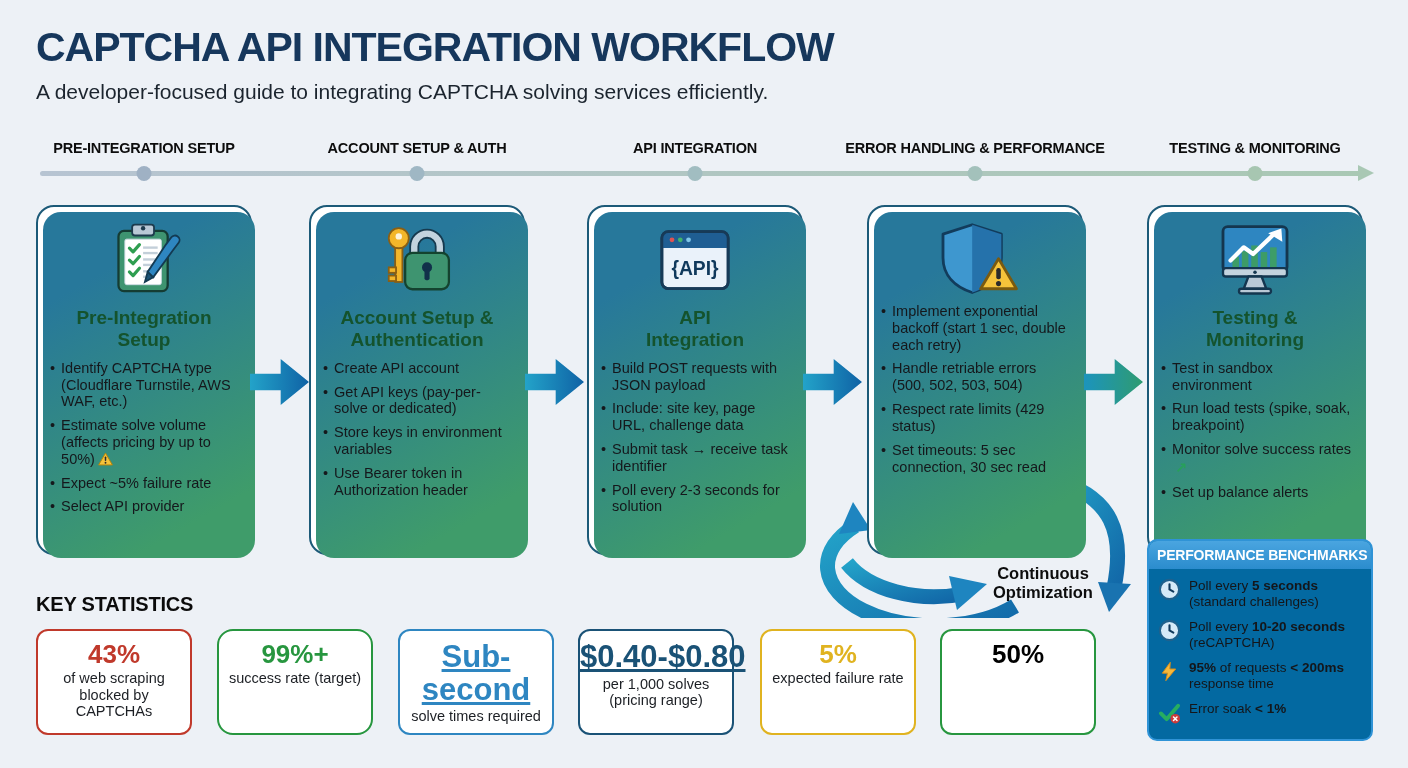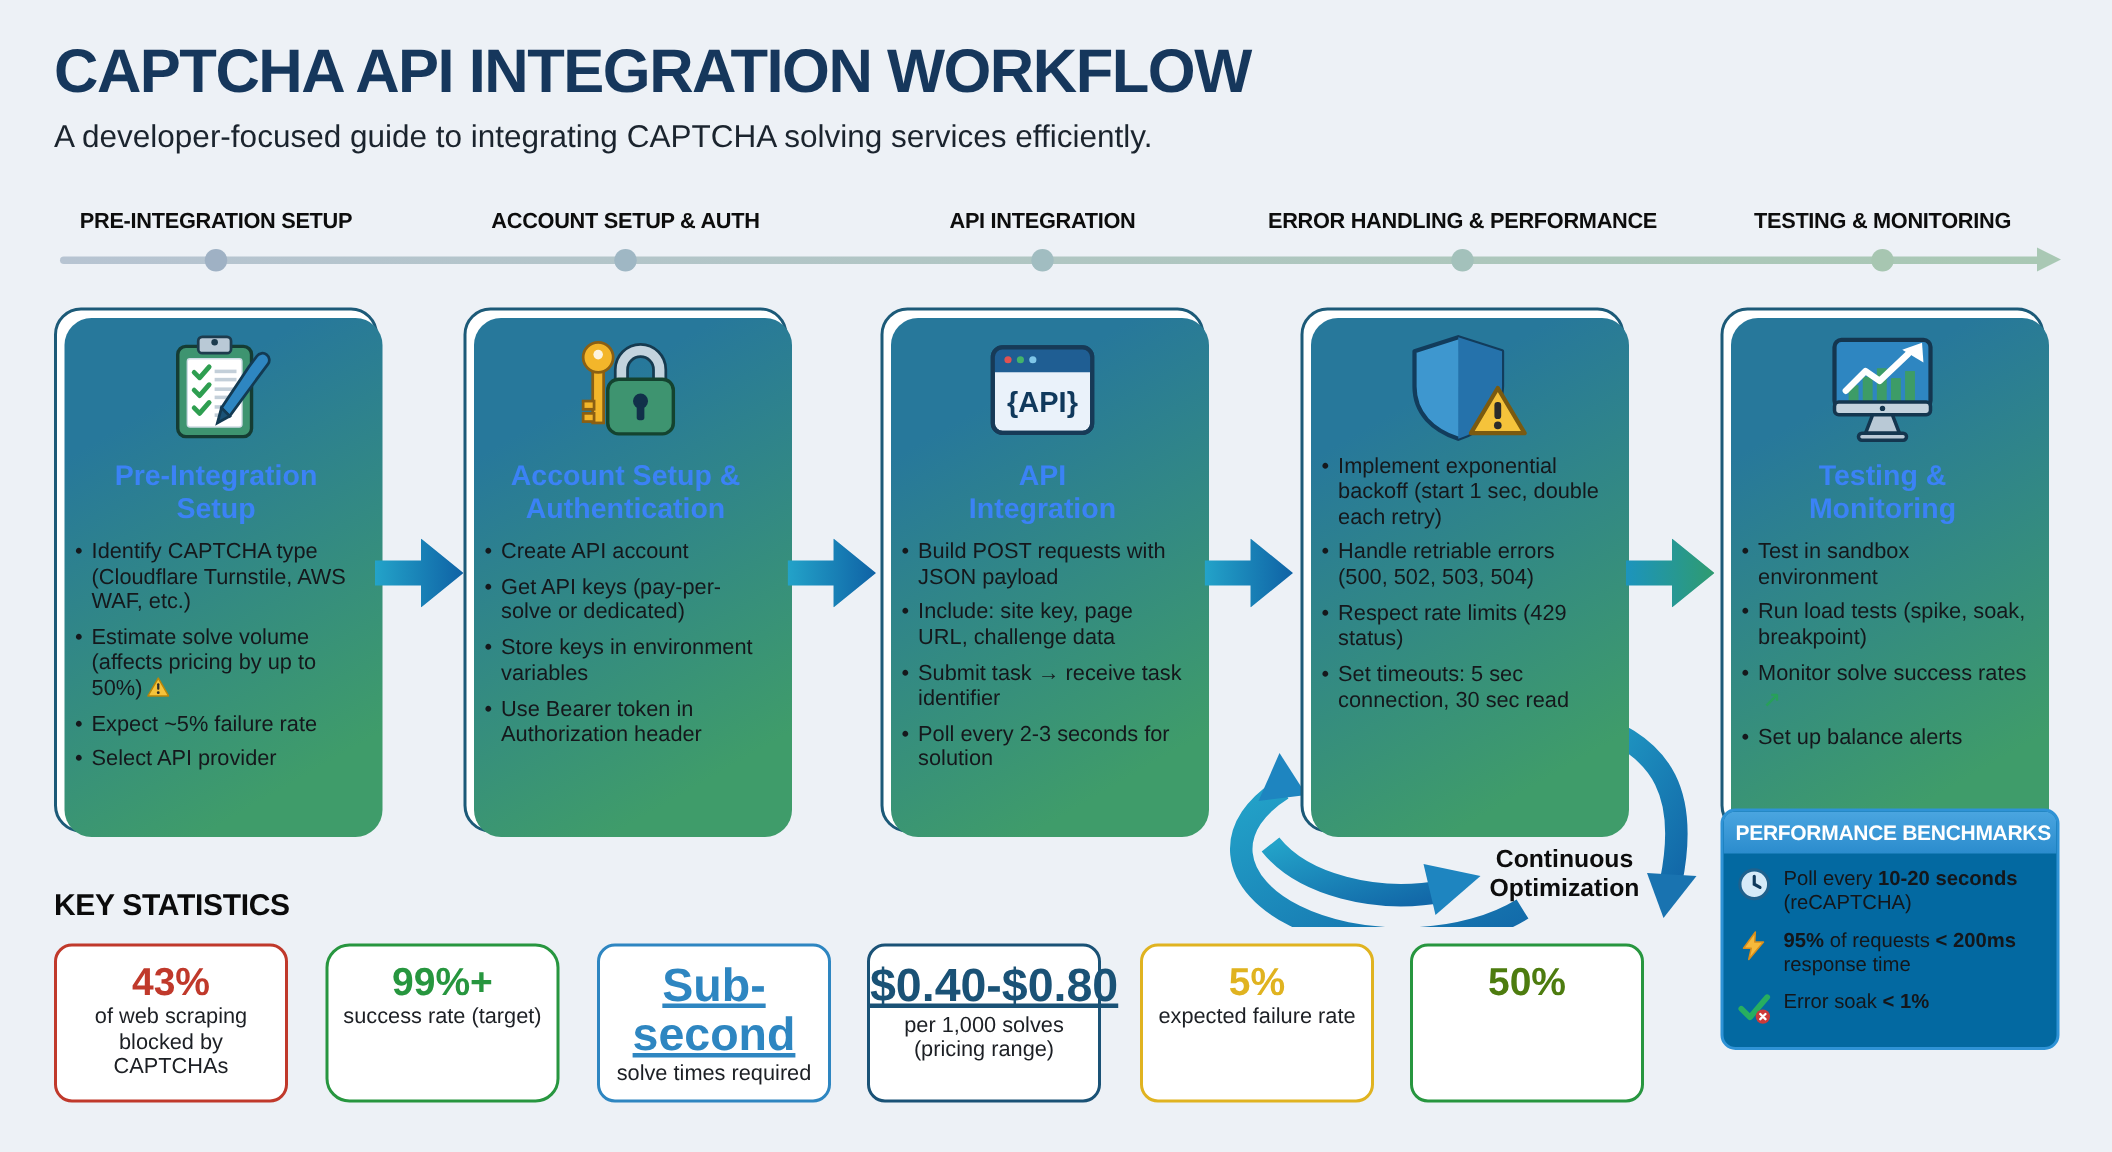--- a/index.html
+++ b/index.html
@@ -28,21 +28,21 @@
       background:#ffffff; border:2.5px solid #1c5a78; border-radius:18px; z-index:2; }
   #cards-row .stage-card::after { content:""; position:absolute; z-index:-1; left:5px; top:5px;
       width:100%; height:100%; border-radius:18px;
       background:linear-gradient(150deg,#27789b 20%,#3f9c6a 85%); }
   .stage-card:nth-of-type(1){ left:36px; }
   .stage-card:nth-of-type(2){ left:309px; }
   .stage-card:nth-of-type(3){ left:587px; }
   .stage-card:nth-of-type(4){ left:867px; }
   .stage-card:nth-of-type(5){ left:1147px; height:312px; }
   .card-icon { height:84px; margin-top:12px; display:flex; align-items:center; justify-content:center; }
-  .card-title { text-align:center; font-size:19px; font-weight:700; color:#3b82f6;
+  .card-title { text-align:center; font-size:19px; font-weight:700; color:#14532d;
                 line-height:1.15; white-space:pre-line; margin:4px 12px 9px; }
   .card-bullets { list-style:none; padding:0 10px 0 12px; }
   .card-bullets li { display:flex; font-size:14.5px; line-height:1.16; color:#15181c; margin-bottom:7px; }
   .card-bullets .dot { margin-right:6px; color:#15181c; }
   .suffix-icon { display:inline-block; vertical-align:-2px; margin-left:3px; }
   .trend-glyph { color:#27a05a; font-weight:700; }
 
   
   .flow-arrow { position:absolute; top:359px; width:59px; height:46px; z-index:3;
       background:linear-gradient(90deg,#23a3c9,#0f62a5);
@@ -331,34 +331,43 @@
       </div>
       <div class="stat-box" style="border-color: rgb(26, 82, 118);">
         <div class="stat-value small" style="color: rgb(26, 82, 118);">$0.40-$0.80</div>
         <div class="stat-label">per 1,000 solves (pricing range)</div>
       </div>
       <div class="stat-box" style="border-color: rgb(224, 179, 32);">
         <div class="stat-value" style="color: rgb(224, 179, 32);">5%</div>
         <div class="stat-label">expected failure rate</div>
       </div>
       <div class="stat-box" style="border-color: rgb(39, 150, 63);">
-        <div class="stat-value" style="color: #4d7c0f;">50%</div>
+        <div class="stat-value" style="color: #000000;">50%</div>
       </div>
     </div>
 
   <div class="bench-panel">
     <div class="bench-header">PERFORMANCE BENCHMARKS</div>
     <div class="bench-body" id="bench-body">
         <div class="bench-item">
           <span class="bench-icon">
             <svg width="23" height="23" viewBox="0 0 24 24">
     <circle cx="12" cy="12" r="10" fill="#d6eaf8" stroke="#1f618d" stroke-width="2.2"></circle>
     <path d="M12 6.5 V12 L16 14.2" fill="none" stroke="#10395c" stroke-width="2.2" stroke-linecap="round"></path>
   </svg>
           </span>
+          <p><span>Poll every </span><b>5 seconds</b><span> (standard challenges)</span></p>
+        </div>
+        <div class="bench-item">
+          <span class="bench-icon">
+            <svg width="23" height="23" viewBox="0 0 24 24">
+    <circle cx="12" cy="12" r="10" fill="#d6eaf8" stroke="#1f618d" stroke-width="2.2"></circle>
+    <path d="M12 6.5 V12 L16 14.2" fill="none" stroke="#10395c" stroke-width="2.2" stroke-linecap="round"></path>
+  </svg>
+          </span>
           <p><span>Poll every </span><b>10-20 seconds</b><span> (reCAPTCHA)</span></p>
         </div>
         <div class="bench-item">
           <span class="bench-icon">
             <svg width="20" height="23" viewBox="0 0 24 24">
     <path d="M13.5 1 L4 14 h6.2 L8.2 23 L20 9 h-7 Z" fill="#f6b93b" stroke="#d98e1b" stroke-width="1.2" stroke-linejoin="round"></path>
   </svg>
           </span>
           <p><b>95%</b><span> of requests </span><b>&lt; 200ms</b><span> response time</span></p>
         </div>

